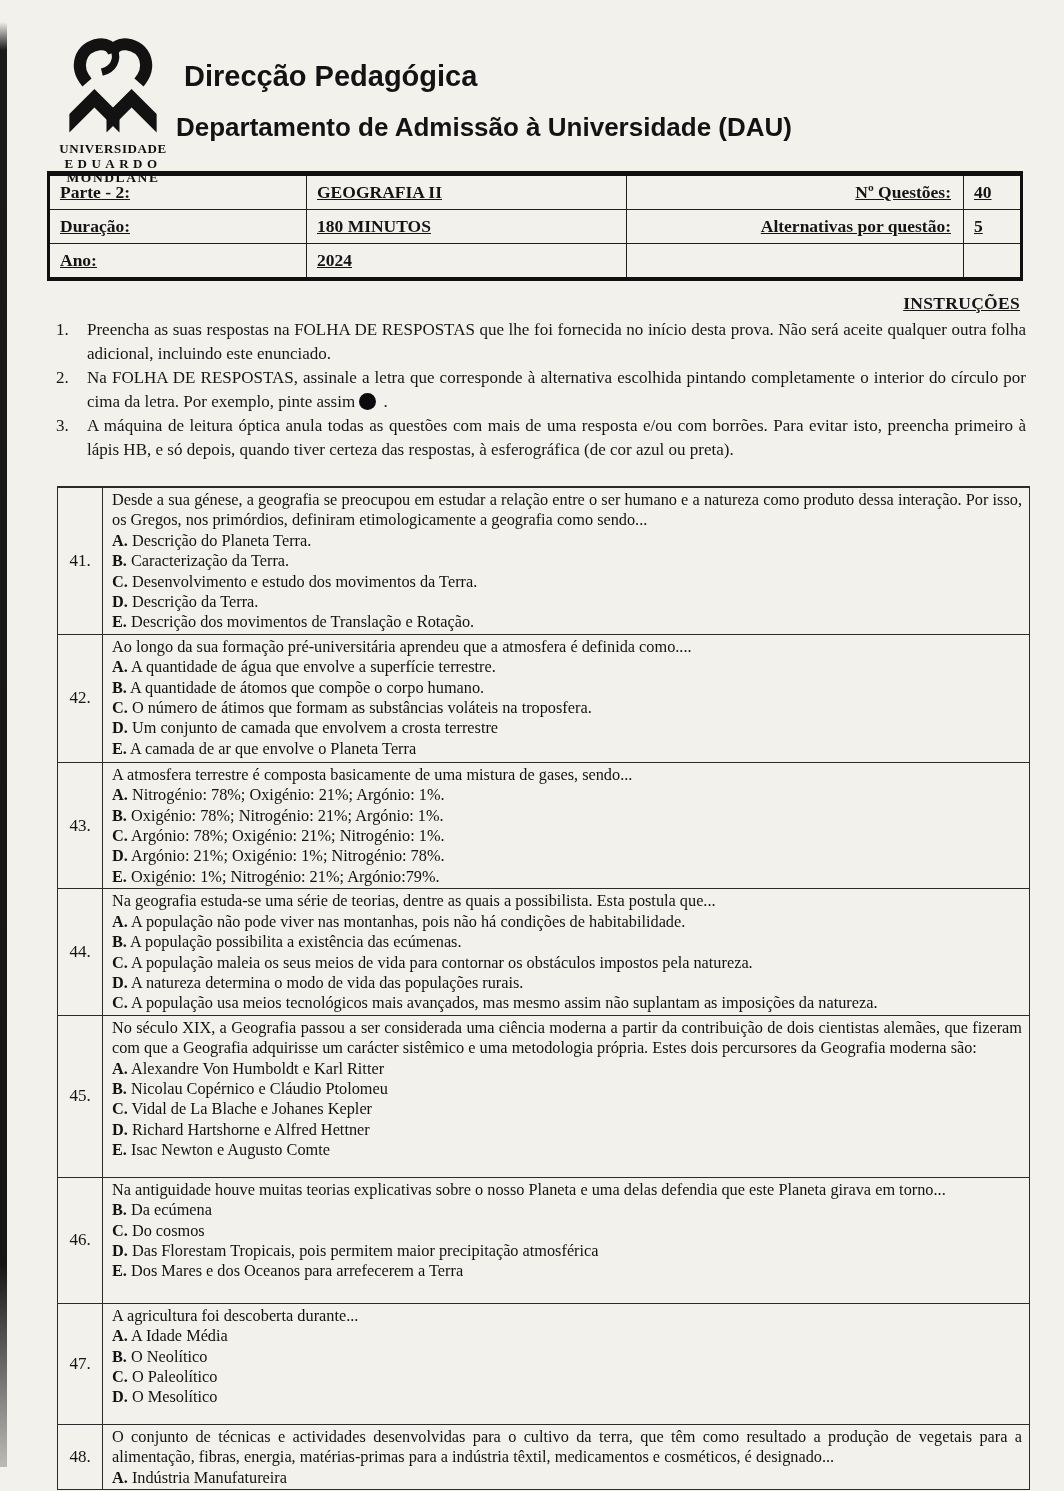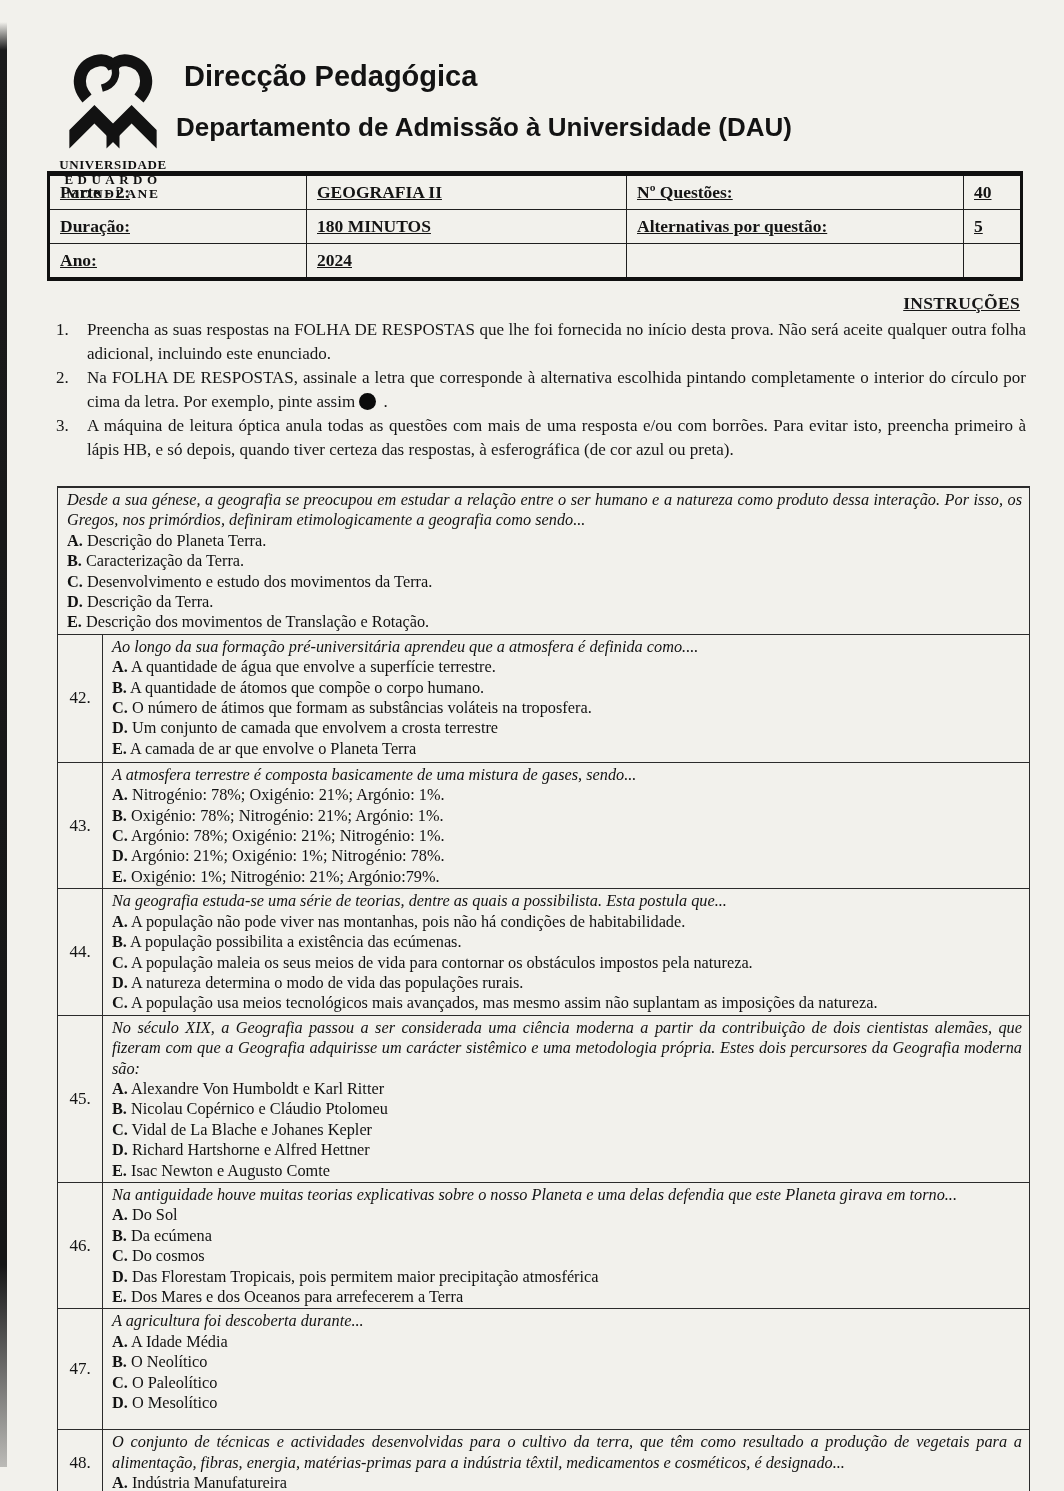--- a/index.html
+++ b/index.html
@@ -13,21 +13,21 @@
   }
   .page{position:absolute;inset:0;}
 
   
   .scan-edge{
     position:absolute;left:0;top:22px;width:7px;height:1445px;
     background:linear-gradient(to bottom,rgba(20,20,20,0) 0,#1b1b1b 28px,#161616 86%,rgba(25,25,25,.25) 100%);
   }
 
   
-  .logo-block{position:absolute;left:54px;top:52px;width:118px;}
+  .logo-block{position:absolute;left:54px;top:36px;width:118px;}
   .logo-block svg{display:block;margin:0 auto;}
   .logo-caption{margin-top:2px;text-align:center;font-weight:bold;line-height:14.5px;color:#101010;}
   .cap1{font-size:13px;letter-spacing:.6px;display:block;}
   .cap2{font-size:13px;letter-spacing:4.5px;display:block;}
   .cap3{font-size:13.5px;letter-spacing:1.6px;display:block;}
 
   .org-line1{
     position:absolute;left:184px;top:60px;
     font-family:"Liberation Sans","DejaVu Sans",sans-serif;
     font-weight:bold;font-size:29px;color:#131313;
@@ -41,21 +41,21 @@
   
   .info-table{
     position:absolute;left:47px;top:171px;
     border-collapse:collapse;table-layout:fixed;width:973px;
     font-weight:bold;font-size:17.5px;color:#141414;
   }
   .info-table{border:3px solid #101010;border-top-width:5px;border-bottom-width:4px;}
   .info-table td{border:1.6px solid #1f1f1f;height:33px;padding:0 10px;overflow:hidden;text-decoration:underline;}
   .info-table col.c1{width:258px}.info-table col.c2{width:320px}
   .info-table col.c3{width:337px}.info-table col.c4{width:58px}
-  .info-table td.lab2{padding-right:12px;}
+  .info-table td.lab2{text-align:right;padding-right:12px;}
 
   
   .inst-title{
     position:absolute;left:47px;top:293px;width:973px;
     text-align:right;font-weight:bold;font-size:17.5px;
     text-decoration:underline;letter-spacing:.3px;
   }
   .inst-list{
     position:absolute;left:56px;top:318px;width:970px;
     list-style:none;margin:0;padding:0;
@@ -76,21 +76,21 @@
     background:transparent;
   }
   .qrow{display:flex;border-bottom:1.5px solid #2b2b2b;}
   .qrow:last-child{border-bottom:none;}
   .qnum{
     width:44px;flex:none;border-right:1.5px solid #2b2b2b;
     display:flex;align-items:center;justify-content:center;
     font-size:17px;color:#141414;
   }
   .qbody{flex:1;padding:2px 7px 1px 9px;font-size:16.3px;line-height:20.4px;color:#121212;}
-  .q-intro{text-align:justify;font-style:italic;}
+  .q-intro{text-align:justify;}
   .opt b{font-weight:bold;}
   .qrow:nth-child(1){min-height:141px}
   .qrow:nth-child(2){min-height:127px}
   .qrow:nth-child(3){min-height:120px}
   .qrow:nth-child(4){min-height:122px}
   .qrow:nth-child(5){min-height:161px}
   .qrow:nth-child(6){min-height:125px}
   .qrow:nth-child(7){min-height:120px}
   .qrow:nth-child(8){min-height:58px}
 </style>
@@ -161,20 +161,21 @@
         <span class="inst-text"><span>Na FOLHA DE RESPOSTAS, assinale a letra que corresponde à alternativa escolhida pintando completamente o interior do círculo por cima da letra. Por exemplo, pinte assim</span><span class="ink-dot"></span><span> .</span></span>
       </li>
       <li class="inst-item">
         <span class="inst-num">3.</span>
         <span class="inst-text"><span>A máquina de leitura óptica anula todas as questões com mais de uma resposta e/ou com borrões. Para evitar isto, preencha primeiro à lápis HB, e só depois, quando tiver certeza das respostas, à esferográfica (de cor azul ou preta).</span></span>
       </li>
     </ol>
 
   <div class="qtable">
       <div class="qrow">
+        <div class="qnum">41.</div>
         <div class="qbody">
           <div class="q-intro">Desde a sua génese, a geografia se preocupou em estudar a relação entre o ser humano e a natureza como produto dessa interação. Por isso, os Gregos, nos primórdios, definiram etimologicamente a geografia como sendo...</div>
           <div class="opt"><b>A.</b><span> Descrição do Planeta Terra.</span></div>
           <div class="opt"><b>B.</b><span> Caracterização da Terra.</span></div>
           <div class="opt"><b>C.</b><span> Desenvolvimento e estudo dos movimentos da Terra.</span></div>
           <div class="opt"><b>D.</b><span> Descrição da Terra.</span></div>
           <div class="opt"><b>E.</b><span> Descrição dos movimentos de Translação e Rotação.</span></div>
         </div>
       </div>
       <div class="qrow">
@@ -218,21 +219,20 @@
           <div class="opt"><b>B.</b><span> Nicolau Copérnico e Cláudio Ptolomeu</span></div>
           <div class="opt"><b>C.</b><span> Vidal de La Blache e Johanes Kepler</span></div>
           <div class="opt"><b>D.</b><span> Richard Hartshorne e Alfred Hettner</span></div>
           <div class="opt"><b>E.</b><span> Isac Newton e Augusto Comte</span></div>
         </div>
       </div>
       <div class="qrow">
         <div class="qnum">46.</div>
         <div class="qbody">
           <div class="q-intro">Na antiguidade houve muitas teorias explicativas sobre o nosso Planeta e uma delas defendia que este Planeta girava em torno...</div>
-          <div class="opt"><b>A.</b><span> Do Sol</span></div>
           <div class="opt"><b>B.</b><span> Da ecúmena</span></div>
           <div class="opt"><b>C.</b><span> Do cosmos</span></div>
           <div class="opt"><b>D.</b><span> Das Florestam Tropicais, pois permitem maior precipitação atmosférica</span></div>
           <div class="opt"><b>E.</b><span> Dos Mares e dos Oceanos para arrefecerem a Terra</span></div>
         </div>
       </div>
       <div class="qrow">
         <div class="qnum">47.</div>
         <div class="qbody">
           <div class="q-intro">A agricultura foi descoberta durante...</div>

